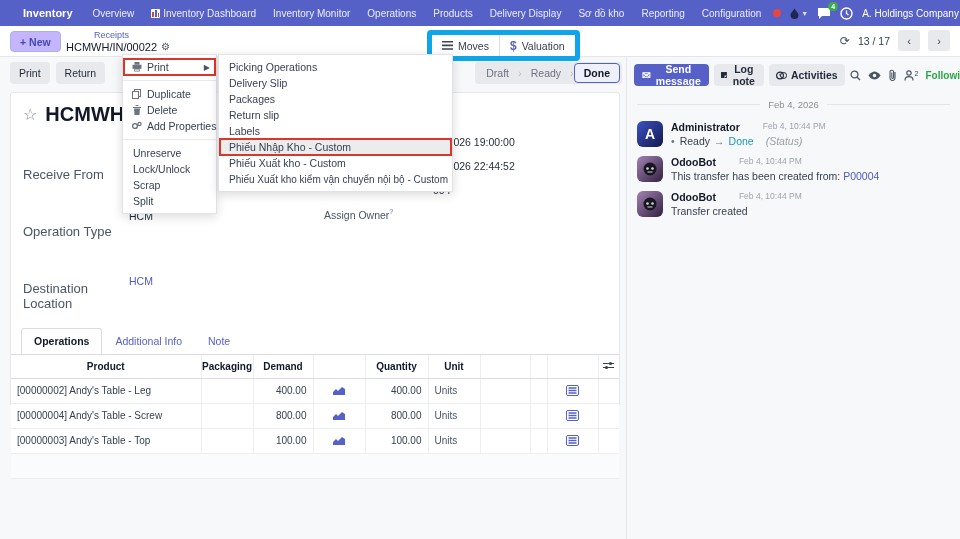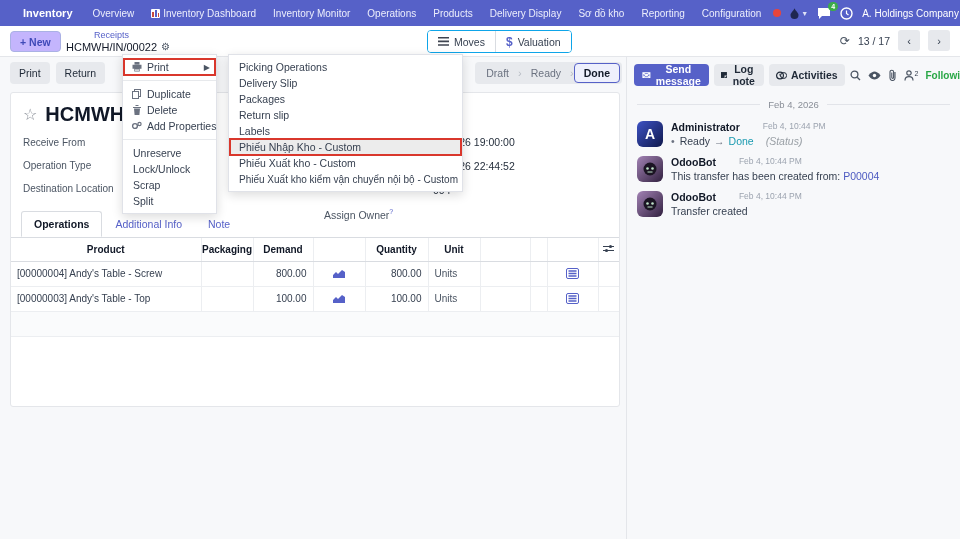--- a/index.html
+++ b/index.html
@@ -37,21 +37,21 @@
   .control { position:absolute; top:26px; left:0; width:960px; height:31px; background:#fff; border-bottom:1px solid #e4e6ea; z-index:20; }
   .btn-new {
     position:absolute; left:10px; top:5px; height:21px; padding:0 9px;
     border:1px solid #aab1e4; background:#c4b5fd; color:#3f4ab8; font-weight:bold;
     font-size:10.5px; border-radius:4px; cursor:pointer;
   }
   .crumbs { position:absolute; left:66px; top:3px; line-height:12px; }
   .crumb-parent { color:#5661c8; font-size:9px; cursor:pointer;margin-left:28px; }
   .crumb-current { color:#111827; font-size:11px; display:flex; align-items:center; gap:4px; }
   .gear { color:#4b5563; font-size:10px; cursor:pointer; }
-  .view-btns { position:absolute; left:427px; top:4px; display:flex; border:1px solid #0ea5e9; border-radius:4px; overflow:hidden; background:#fff; }
+  .view-btns { position:absolute; left:427px; top:4px; display:flex; border:5px solid #0ea5e9; border-radius:4px; overflow:hidden; background:#fff; }
   .view-btn { display:flex; align-items:center; gap:5px; padding:0 10px; height:21px; font-size:10.5px; color:#374151; cursor:pointer; background:#fff; border:none; }
   .view-btn + .view-btn { border-left:1px solid #d9dce1; }
   .dollar { color:#5661c8; font-weight:bold; font-size:12px; }
   .pager { position:absolute; right:10px; top:4px; display:flex; align-items:center; gap:8px; }
   .refresh { color:#4b5563; font-size:12px; cursor:pointer; }
   .pager-count { font-size:10.5px; color:#374151; }
   .pg-btn { width:22px; height:21px; background:#e7e9ed; border:none; border-radius:3px; font-size:11px; color:#374151; cursor:pointer; }
 
   
   .action-row { position:absolute; top:62px; left:10px; width:612px; height:24px; display:flex; gap:6px; }
@@ -67,21 +67,21 @@
   
   .card {
     position:absolute; top:92px; left:10px; width:610px; height:315px;
     background:#fff; border:1px solid #e4e6ea; border-radius:3px; z-index:5;
   }
   .title-row { display:flex; align-items:center; gap:8px; padding:10px 12px 6px; }
   .star { color:#8a8f98; font-size:16px; cursor:pointer; }
   .doc-title { font-size:20px; font-weight:bold; color:#111827; white-space:nowrap; }
   .fields { position:relative; padding:4px 12px; }
   .field-row { display:flex; margin-bottom:11px; align-items:center; }
-  .field-label { width:106px; font-size:10px; color:#4b5563; }
+  .field-label { width:106px; font-size:13px; color:#4b5563;margin-top:31px; }
   .field-value { font-size:10.5px; color:#1f2937; }
   .field-value.link { color:#4d5ac1; cursor:pointer; }
   .right-vals { position:absolute; left:422px; top:4px; }
   .right-vals div { font-size:10.5px; color:#1f2937; height:24px; line-height:13px; }
   .assign-owner { position:absolute; left:313px; top:76px; font-size:10.5px; color:#4b5563; cursor:pointer; }
   .assign-owner sup { color:#5661c8; font-size:7px; }
 
   
   .tabs { display:flex; border-bottom:1px solid #d9dce1; margin-top:2px; padding-left:10px; }
   .tab { font-size:10.5px; padding:6px 12px; color:#5661c8; cursor:pointer; border:1px solid transparent; }
@@ -125,21 +125,21 @@
   .status-done { color:#1a9ab0; }
   .status-suffix { color:#9aa0a6; font-style:italic; margin-left:12px; }
   .msg-link { color:#4d5ac1; cursor:pointer; }
 
   
   .menu {
     position:absolute; background:#fff; border:1px solid #e0e2e8;
     box-shadow:0 3px 10px rgba(0,0,0,.14); z-index:60; padding:4px 0;
   }
   .menu-main { left:122px; top:54px; width:95px; }
-  .menu-sub { left:228px; top:54px; width:235px; }
+  .menu-sub { left:218px; top:54px; width:235px; }
   .menu-item { position:relative; display:flex; align-items:center; gap:5px; height:16px; padding:0 6px 0 8px; font-size:10.5px; color:#374151; cursor:pointer; white-space:nowrap; }
   .menu-item .mi-icon { width:11px; display:flex; justify-content:center; color:#6b7280; flex:none; }
   .menu-item .submenu-caret { margin-left:auto; font-size:8px; color:#4b5563; }
   .menu-item.indent { padding-left:10px; }
   .menu-sep { height:1px; background:#e7e9ec; margin:5px 0; }
   .menu-sub .menu-item { height:16px; padding:0 10px; }
   .menu-item.highlight { background:#ececec; }
   .annotated::after { content:""; position:absolute; inset:-1px 0; border:2px solid #d9372c; pointer-events:none; }
 </style>
 </head>
@@ -297,20 +297,41 @@
           <svg width="11" height="10" viewBox="0 0 11 10" style="margin:0 auto">
               <path d="M0 2.5h11M0 6.5h11" stroke="#374151" stroke-width="1.2"></path>
               <circle cx="7.5" cy="2.5" r="1.6" fill="#374151"></circle>
               <circle cx="3.5" cy="6.5" r="1.6" fill="#374151"></circle>
             </svg>
         </th>
       </tr>
     </thead>
     <tbody>
       <tr>
+        <td>[00000002] Andy's Table - Leg</td>
+        <td></td>
+        <td class="num">400.00</td>
+        <td class="icon-cell">
+            <svg width="12" height="9" viewBox="0 0 12 9">
+              <path d="M0 9V6l3-3 2 2 4-4 3 2v6z" fill="#5661c8"></path>
+            </svg>
+          </td>
+        <td class="num">400.00</td>
+        <td class="unit">Units</td>
+        <td></td>
+          <td></td>
+        <td class="icon-cell">
+            <svg width="13" height="11" viewBox="0 0 13 11">
+              <rect x="0.5" y="0.5" width="12" height="10" rx="1.5" fill="none" stroke="#5661c8"></rect>
+              <path d="M2.5 3h8M2.5 5.5h8M2.5 8h8" stroke="#5661c8" stroke-width="1.3"></path>
+            </svg>
+          </td>
+        <td></td>
+      </tr>
+      <tr>
         <td>[00000004] Andy's Table - Screw</td>
         <td></td>
         <td class="num">800.00</td>
         <td class="icon-cell">
             <svg width="12" height="9" viewBox="0 0 12 9">
               <path d="M0 9V6l3-3 2 2 4-4 3 2v6z" fill="#5661c8"></path>
             </svg>
           </td>
         <td class="num">800.00</td>
         <td class="unit">Units</td>

